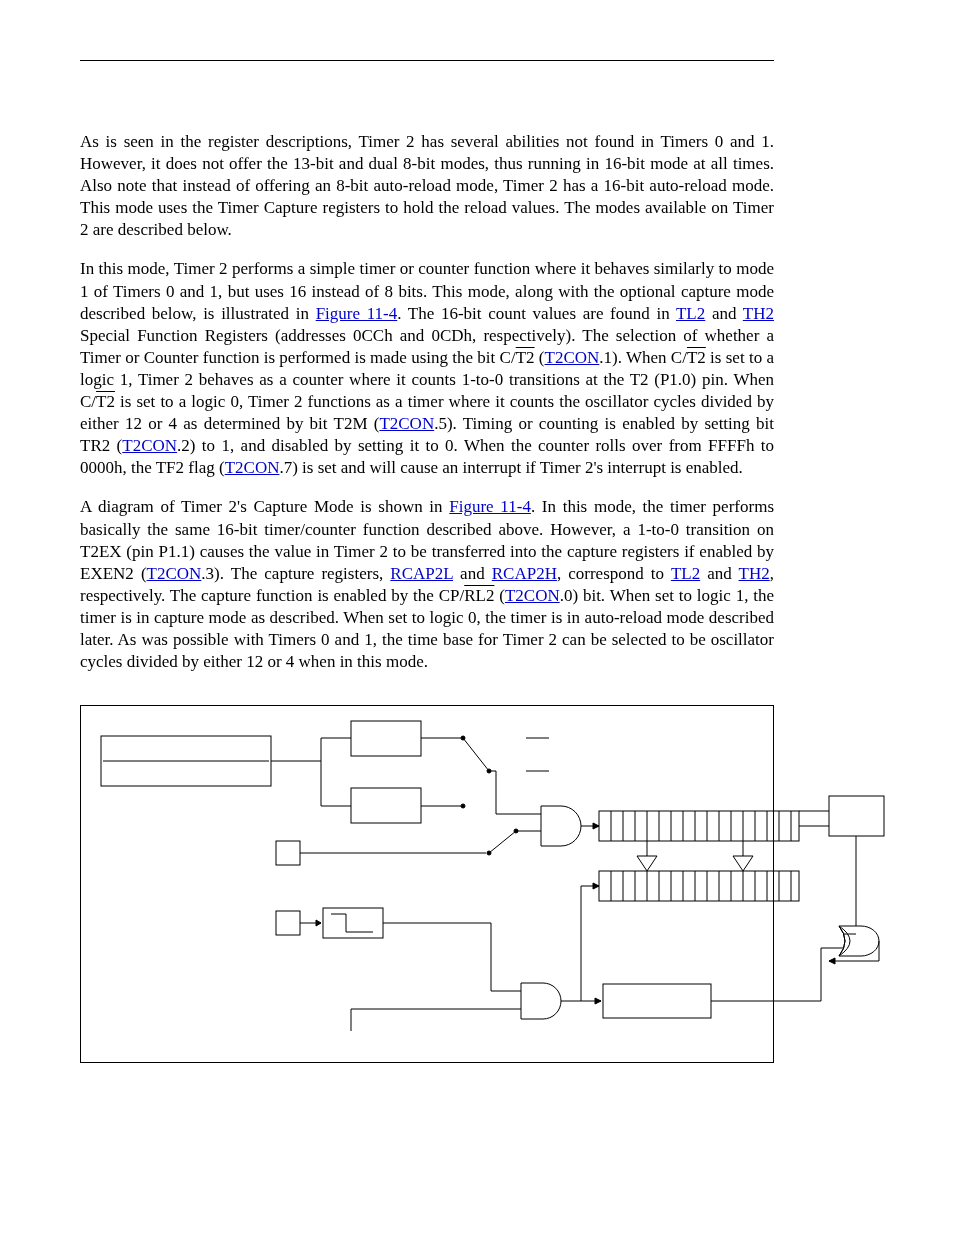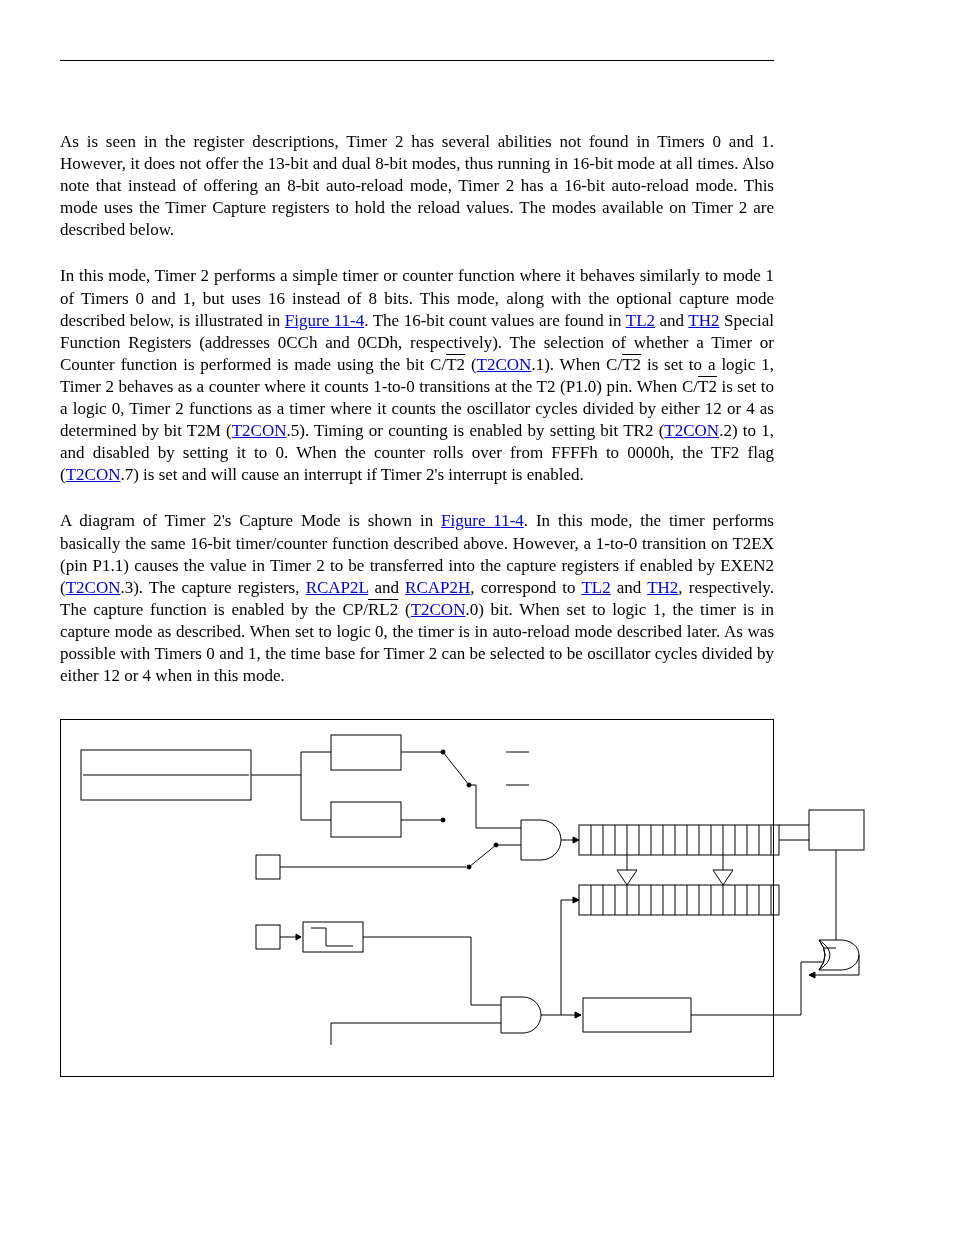--- a/index.html
+++ b/index.html
@@ -1,20 +1,20 @@
 <!DOCTYPE html>
 <html><head>
 <meta charset="utf-8">
 <style>
   html,body{margin:0;padding:0;background:#fff;color:#000;font-family:'Times New Roman',Times,serif;font-size:17px;line-height:1.3}
-  .page{width:834px;box-sizing:border-box;padding:60px 60px 40px 60px}
+  .page{width:834px;box-sizing:border-box;padding:60px 60px 40px 80px}
   hr.top{border:none;border-top:1px solid #000;margin:0 0 70px 0}
   p{margin:0 0 12px 0}
   .just{text-align:justify}
-  .sect{margin-top:24px}
+  .sect{margin-top:17px}
   a.link{color:#0000cc;text-decoration:underline}
   .ov{text-decoration:overline}
   .diagram{border:1px solid #000;margin-top:32px;padding:10px 10px 6px 10px}
   svg{display:block}
 </style>
 </head>
 <body>
 
 <div class="page">
   <hr class="top">

